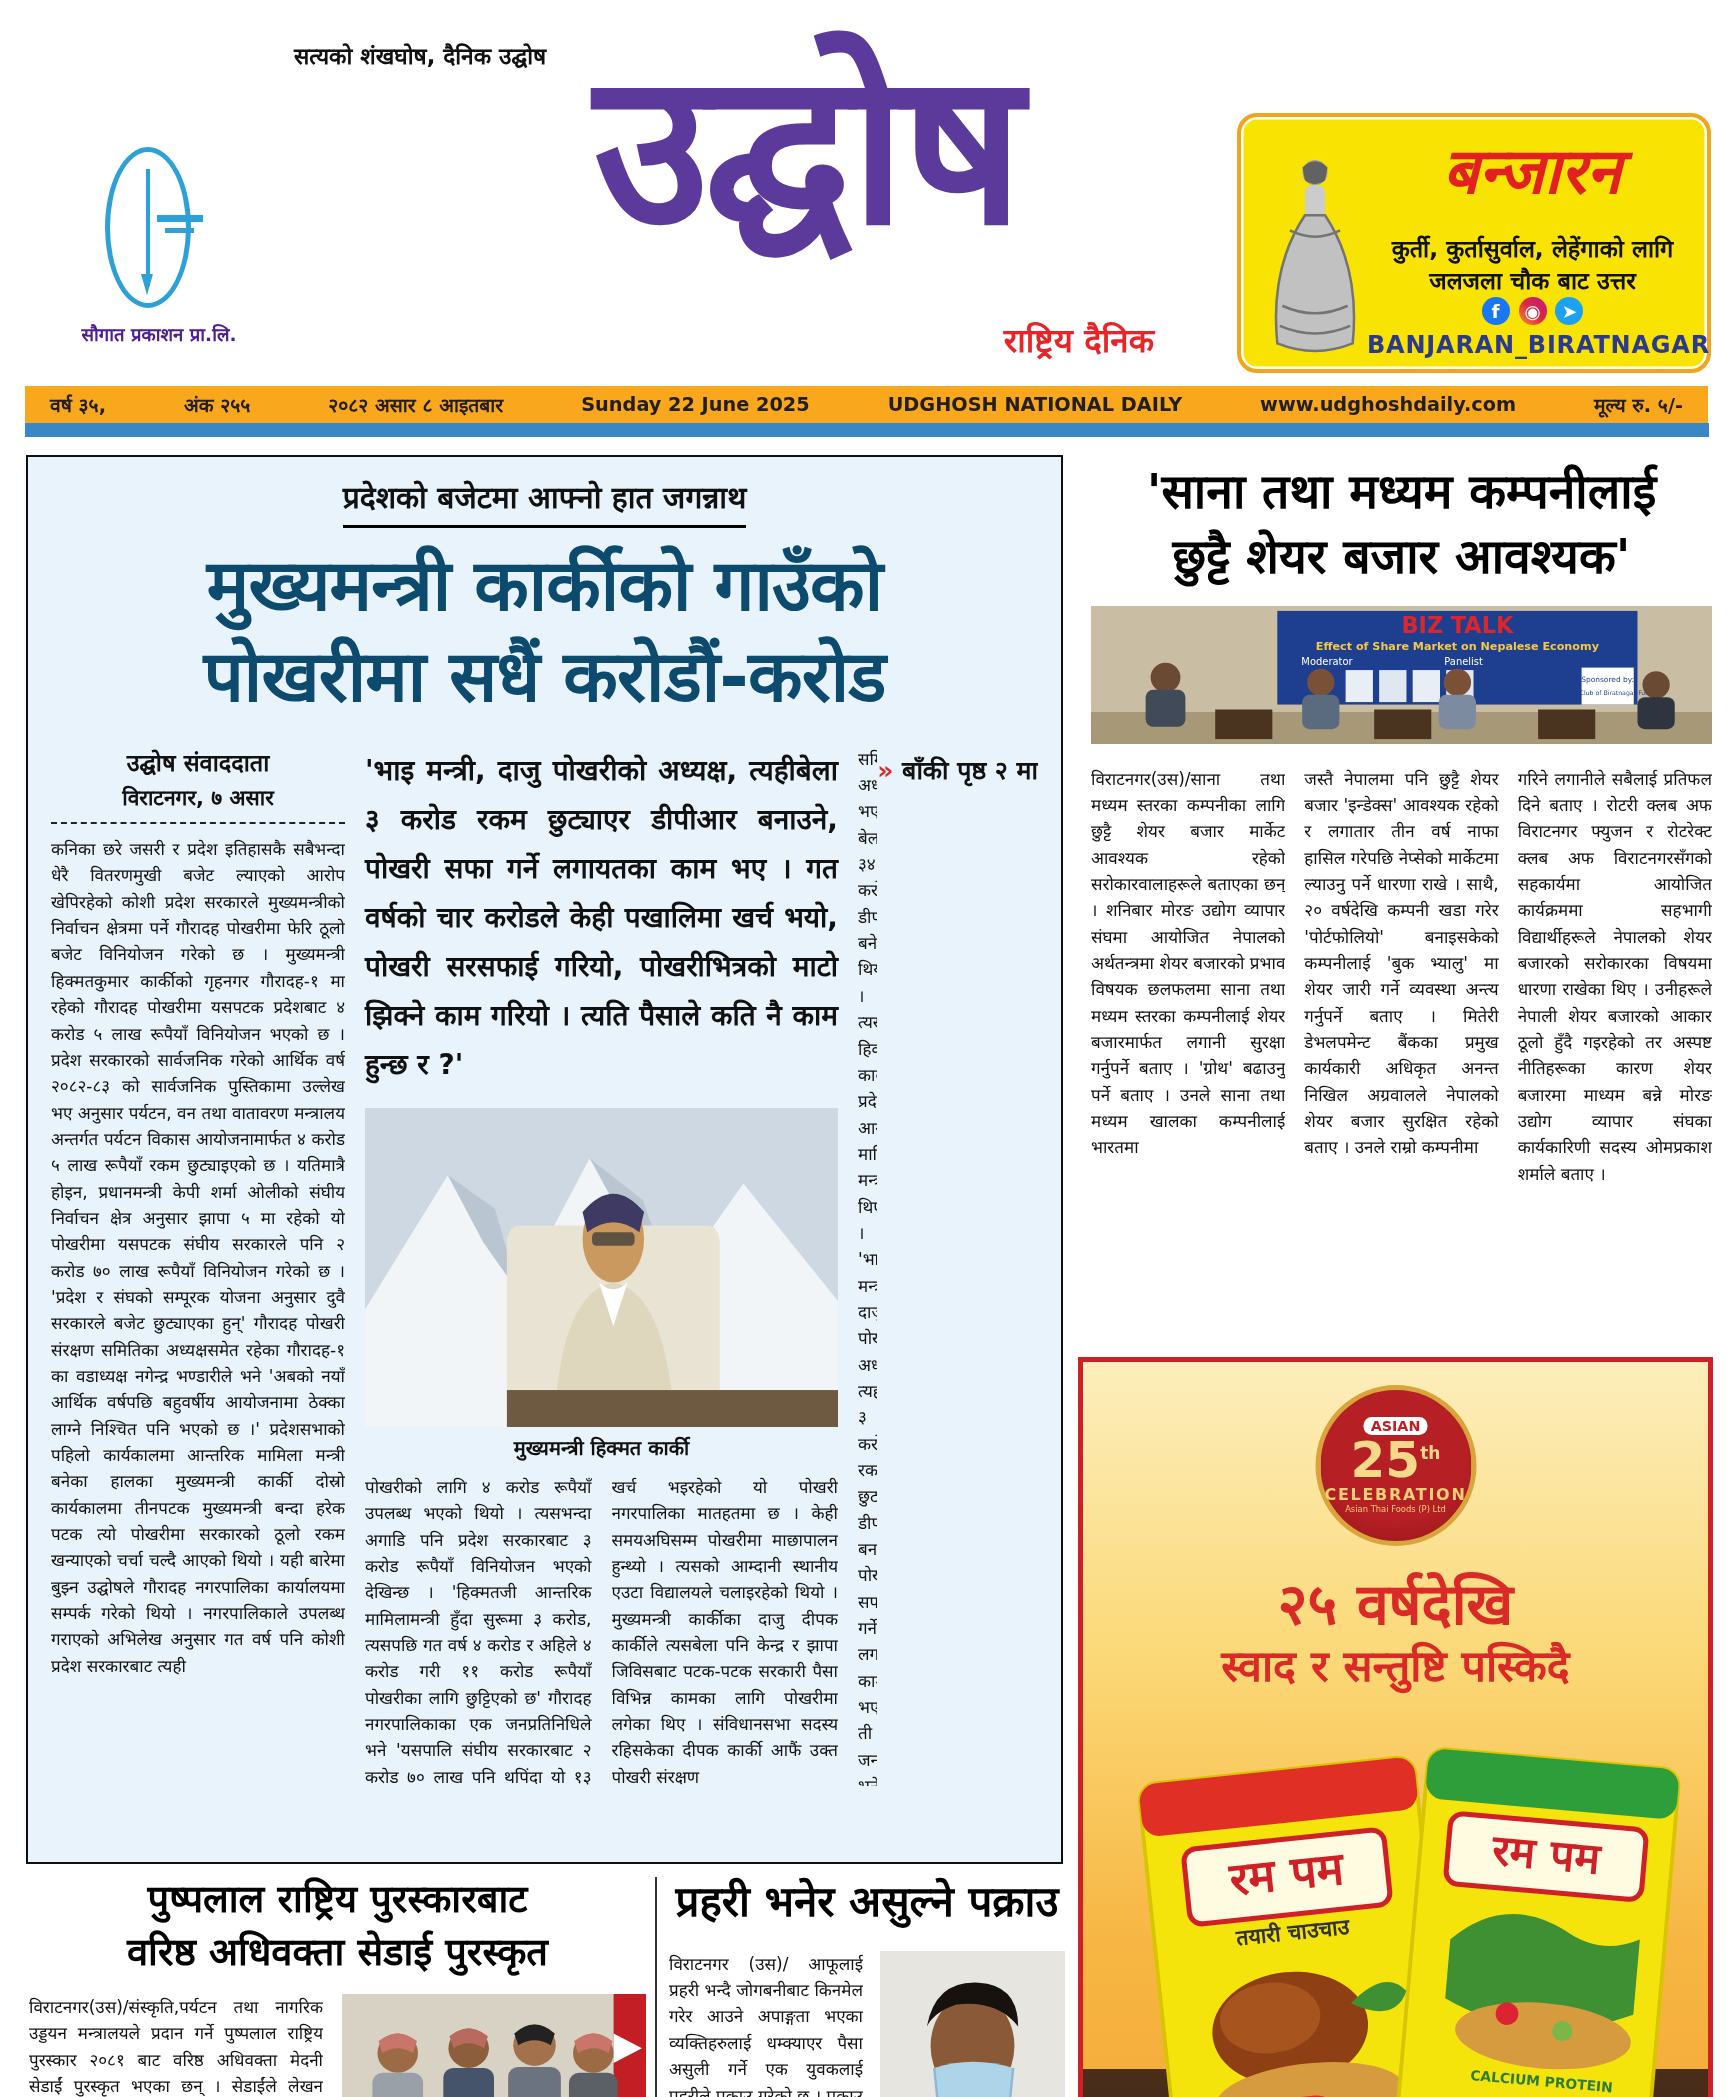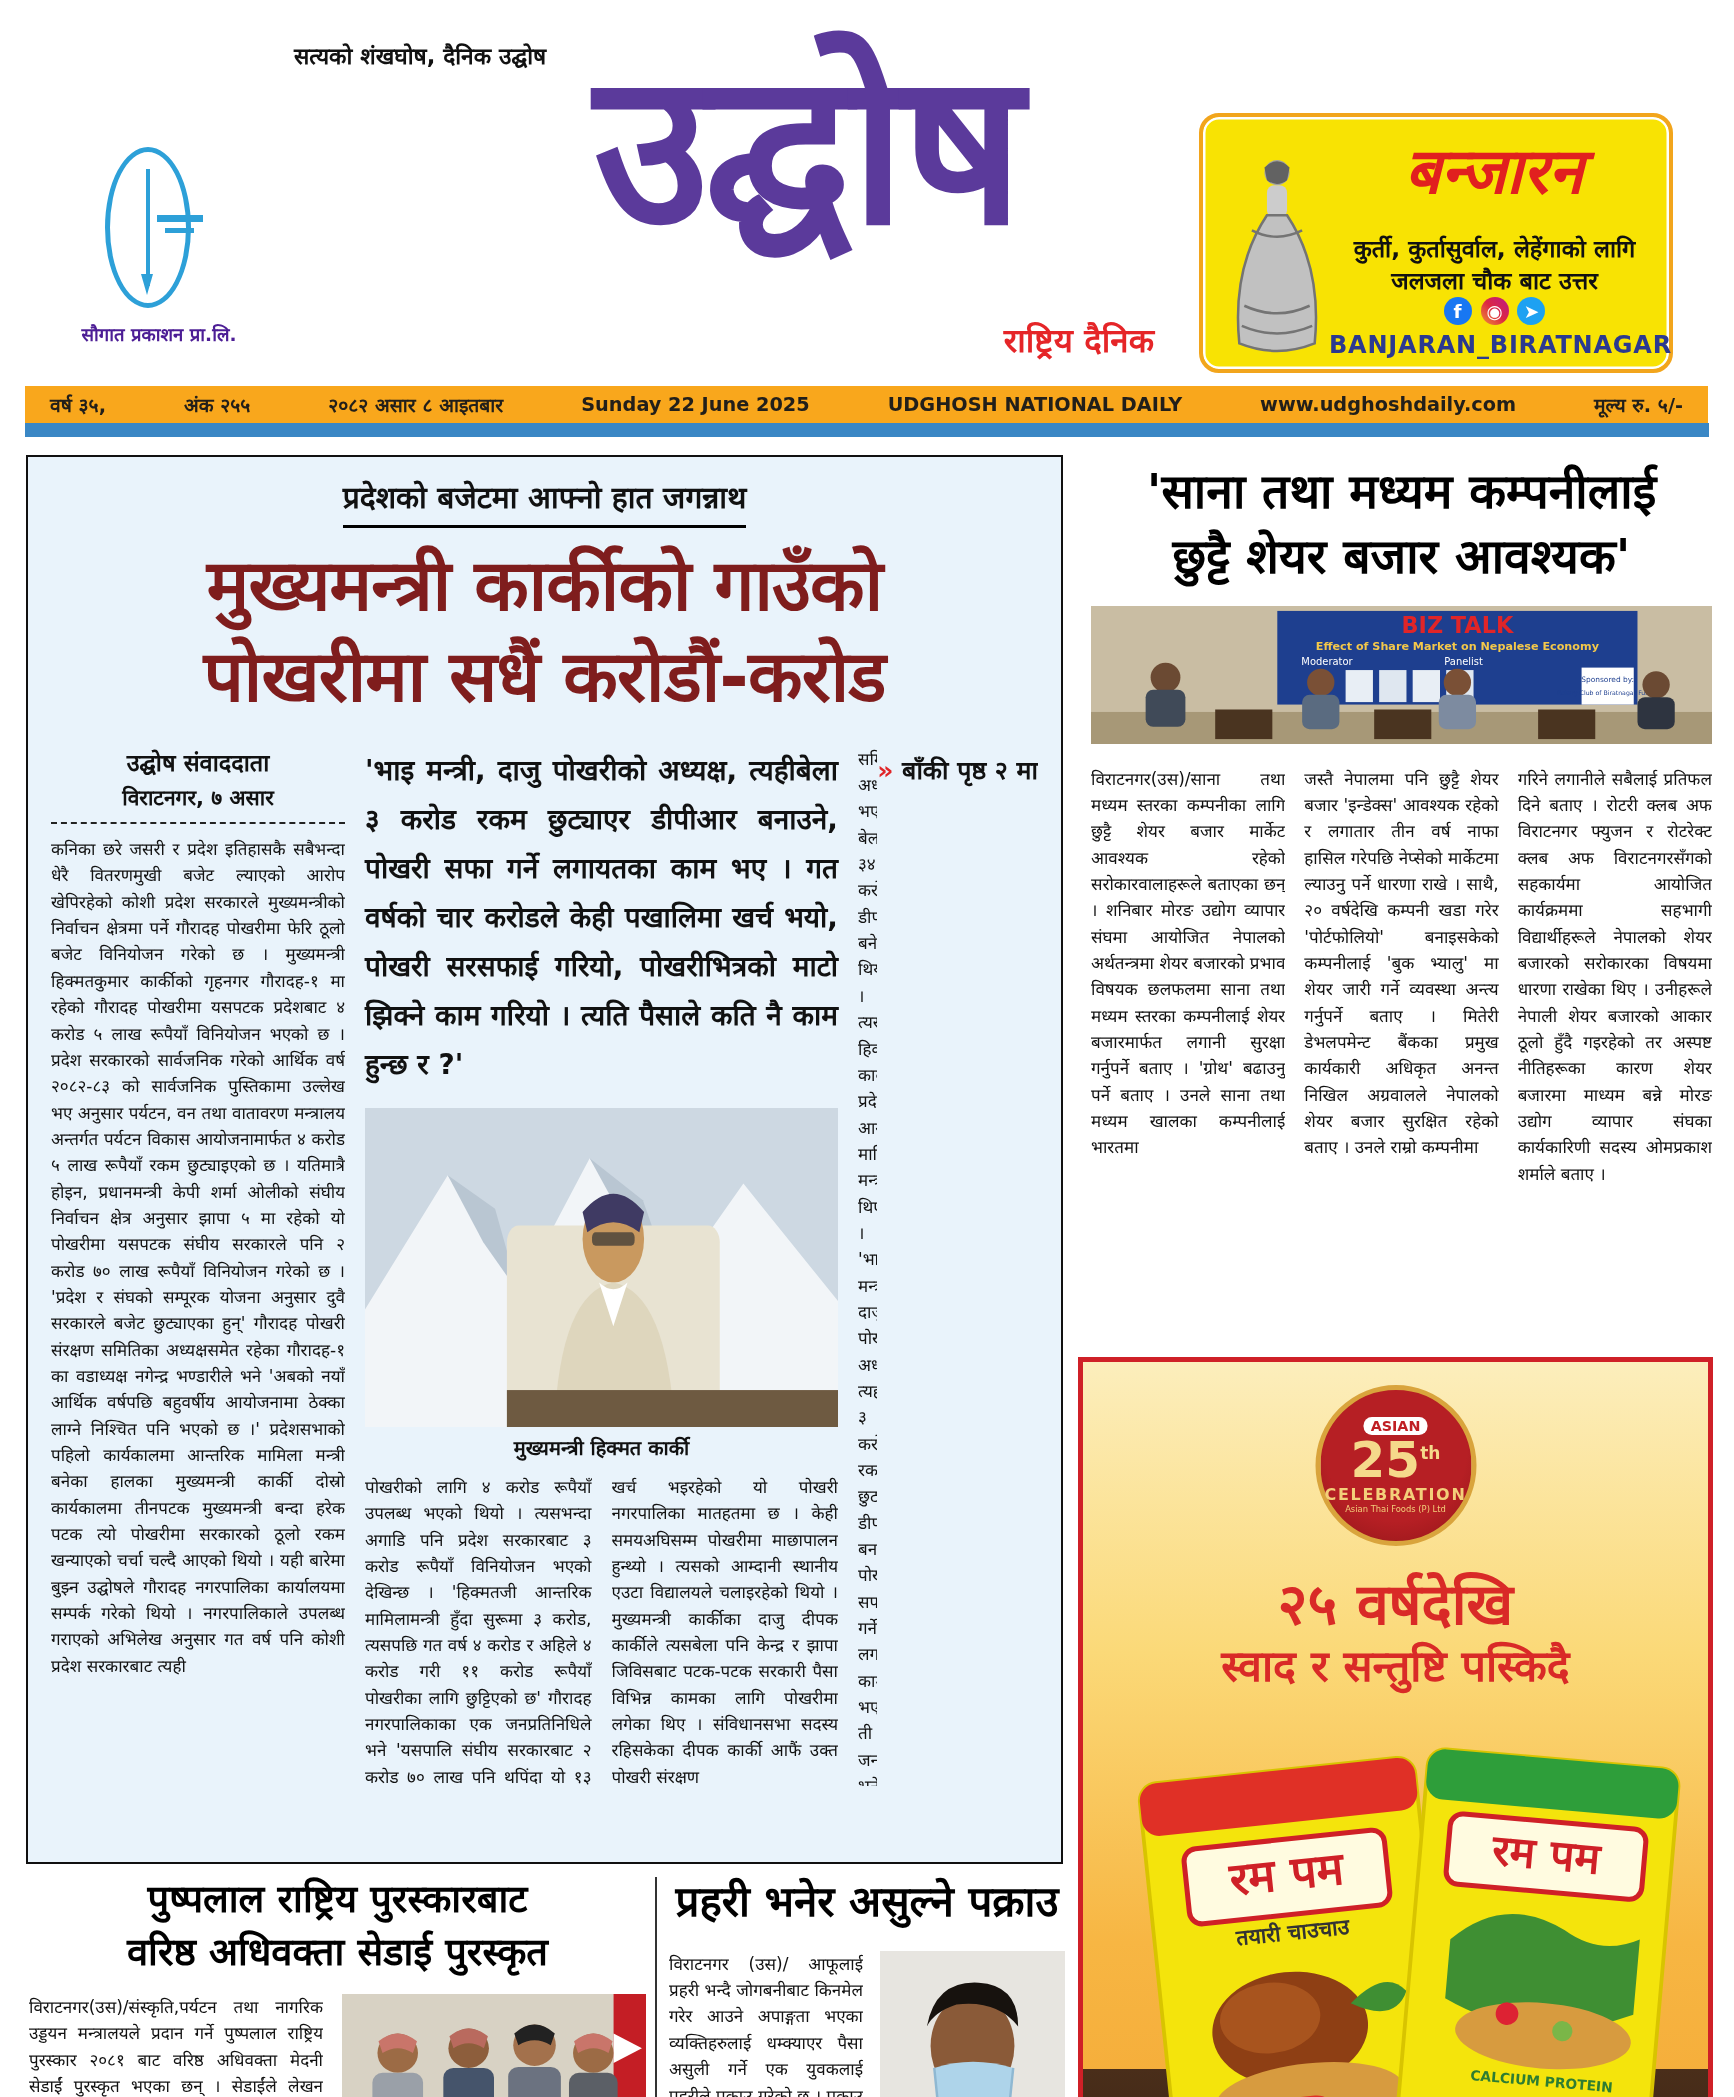--- a/index.html
+++ b/index.html
@@ -27,21 +27,21 @@
   .soc{display:inline-flex;width:28px;height:28px;border-radius:50%;color:#fff;font-size:18.5px;font-weight:bold;align-items:center;justify-content:center;margin:0 3.4px;}
   .woman-sketch{filter:grayscale(1);}
 
   
   .datebar{background:#f9a71c;display:flex;align-items:center;justify-content:space-between;padding:0 25px;font-size:19.3px;font-weight:bold;color:#221f1a;}
   .bluestripe{background:#3a87c5;}
 
   
   .main-box{background:#e9f3fb;border:2.9px solid #101010;box-sizing:border-box;padding:19px 23px;}
   .kicker{font-size:30px;font-weight:bold;display:inline-block;border-bottom:3.8px solid #000;padding-bottom:8.4px;}
-  .headline1{font-size:71px;font-weight:900;line-height:1.28;color:#7f1d1d;letter-spacing:-0.8px;}
+  .headline1{font-size:71px;font-weight:900;line-height:1.28;color:#0c4a6e;letter-spacing:-0.8px;}
   .byline{font-size:23.5px;font-weight:bold;}
   .dateline2{font-size:21px;font-weight:bold;}
   .dashes{border:none;border-top:2.9px dashed #222;margin:11.7px 0;}
   .bodytext{font-size:17px;line-height:1.55;text-align:justify;overflow:hidden;}
   .pullquote{font-size:28px;font-weight:bold;line-height:1.75;text-align:justify;}
   .caption{font-size:20px;font-weight:bold;}
   .morelink{font-size:25px;font-weight:bold;}
   .chev{color:#e02528;font-weight:900;}
 
   
@@ -74,21 +74,21 @@
         <div class="logo-nib"></div>
         <div class="logo-bar"></div>
         <div class="logo-bar2"></div>
     </div>
   </div>
   <div class="abs publisher" style="left:71px;top:321px;width:176px;text-align:center;">सौगात प्रकाशन प्रा.लि.</div>
   <div class="abs tagline" style="left:294px;top:40px;">सत्यको शंखघोष, दैनिक उद्घोष</div>
   <div class="abs main-title" style="left:440px;top:29px;width:734px;text-align:center;">उद्घोष</div>
   <div class="abs sub-title" style="left:902px;top:317px;width:252px;text-align:right;">राष्ट्रिय दैनिक</div>
 
-  <div class="abs banjaran" style="left:1199px;top:113px;width:466px;height:252px;">
+  <div class="abs banjaran" style="left:1237px;top:113px;width:466px;height:252px;">
     <svg class="abs woman-sketch" style="left:10.5px;top:38px;" width="126" height="201" viewBox="0 0 100 160">
       <circle cx="50" cy="14" r="10" fill="#9aa3b5"></circle>
       <path d="M40 10 Q50 0 60 10 L58 20 Q50 26 42 20 Z" fill="#5a6275"></path>
       <rect x="42" y="24" width="16" height="26" rx="6" fill="#c5ccdb"></rect>
       <path d="M20 150 Q14 90 42 48 L58 48 Q86 90 80 150 Q50 162 20 150 Z" fill="#b9c1d2" stroke="#6b7488" stroke-width="2"></path>
       <path d="M24 120 Q50 132 76 120" stroke="#6b7488" stroke-width="2" fill="none"></path>
       <path d="M22 136 Q50 148 78 136" stroke="#6b7488" stroke-width="2" fill="none"></path>
       <path d="M30 60 Q50 70 70 60" stroke="#6b7488" stroke-width="2" fill="none"></path>
     </svg>
     <div class="abs banjaran-title" style="left:138px;top:23px;width:306px;text-align:center;">बन्जारन</div>

